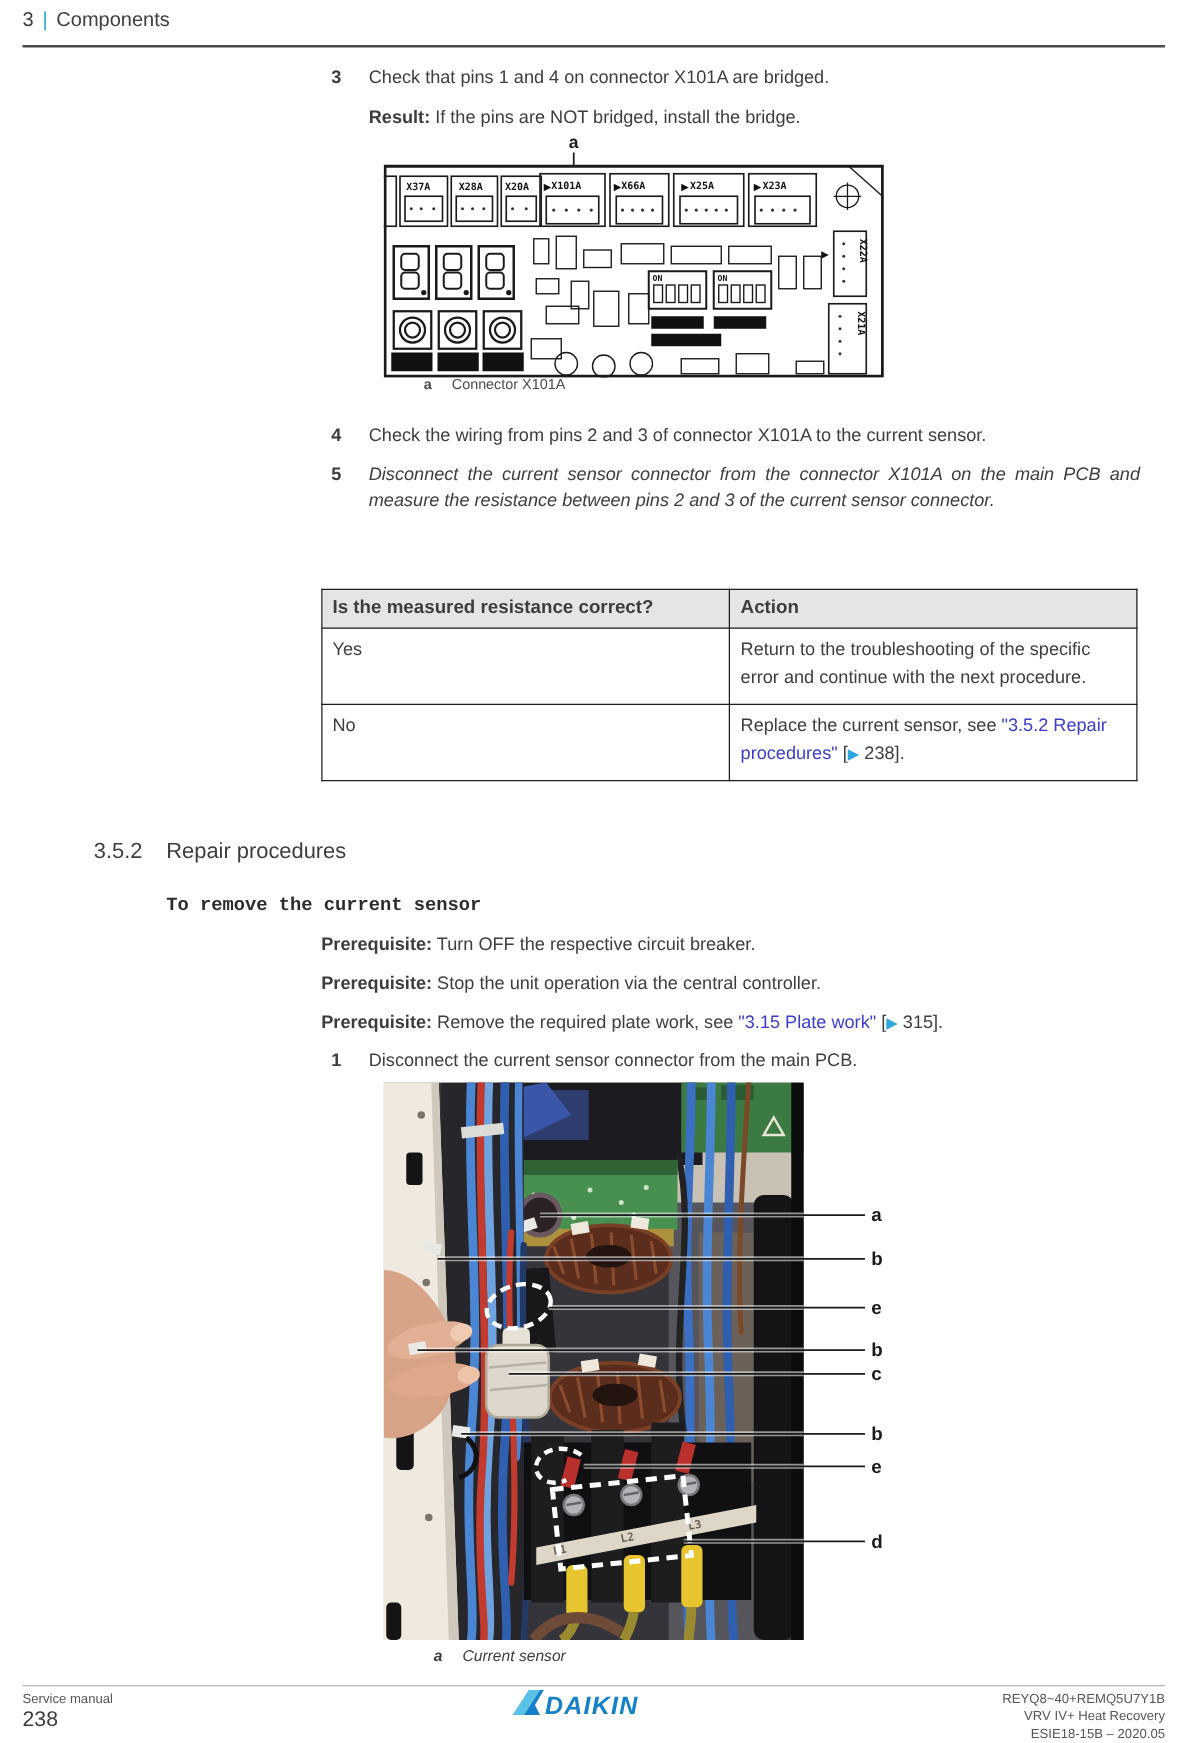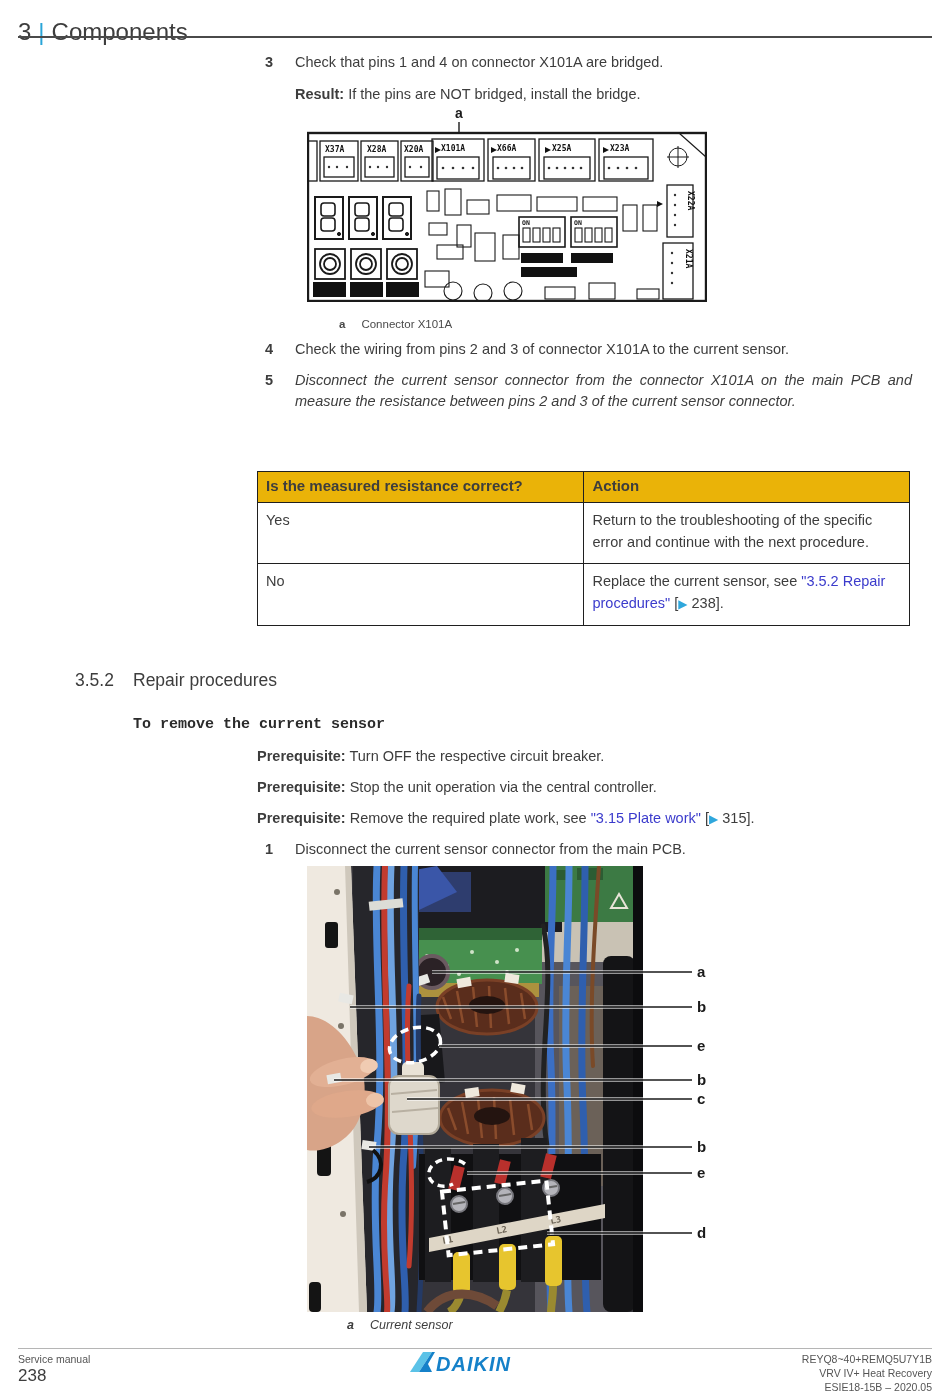--- a/index.html
+++ b/index.html
@@ -1,40 +1,40 @@
 <!DOCTYPE html>
 <html><head>
 <meta charset="utf-8">
 <style>
   html,body{margin:0;padding:0;background:#fff;}
   .page{position:relative;width:950px;height:1394px;background:#fff;overflow:hidden;
         font-family:"Liberation Sans",sans-serif;color:#3d3d3d;}
   
-  .hdr{position:absolute;left:18px;top:18px;font-size:24px;color:#3d3d3d;}
+  .hdr{position:absolute;left:18px;top:8px;font-size:16px;color:#3d3d3d;}
   .hdr .pipe{color:#2aa5d8;padding:0 7px;font-weight:400;}
   .hdr-rule{position:absolute;left:18px;top:36px;width:914px;height:2px;background:#4a4a4a;}
   
   .b{font-weight:bold;}
   .step{position:absolute;left:257px;width:655px;display:flex;font-size:14.5px;line-height:21px;}
   .step .num{width:38px;padding-left:8px;font-weight:bold;box-sizing:border-box;flex:none;}
   .step .body{flex:1;}
   .result-line{position:absolute;left:295px;width:617px;font-size:14.5px;line-height:21px;}
   .just{text-align:justify;font-style:italic;}
   a.doclink{color:#3b3bcc;text-decoration:none;}
   .refarrow{color:#2fa7dc;font-size:12px;}
   
   .figcap{position:absolute;font-size:11.5px;color:#4a4a4a;}
   .figcap .k{font-weight:bold;margin-right:16px;}
   .figcap2{position:absolute;font-size:12.5px;color:#3d3d3d;}
   .figcap2 .k{font-weight:bold;margin-right:16px;}
   
   table.qa{position:absolute;left:257px;top:471px;width:653px;border-collapse:collapse;
            font-size:14.5px;line-height:22px;color:#3d3d3d;}
   table.qa th,table.qa td{border:1.5px solid #1f1f1f;padding:3px 8px 5px 8px;vertical-align:top;text-align:left;}
-  table.qa th{background:#eab308;font-size:15px;}
+  table.qa th{background:#e5e5e5;font-size:15px;}
   table.qa col.c1{width:327px;} table.qa col.c2{width:326px;}
   table.qa td{padding-top:6px;padding-bottom:10px;}
   
   .sect{position:absolute;left:75px;top:670px;font-size:17.5px;color:#3d3d3d;}
   .sect .no{display:inline-block;min-width:58px;}
   .taskhdr{position:absolute;left:133px;top:716px;font-size:15px;font-weight:bold;color:#2b2b2b;font-family:Liberation Mono, monospace;}
   .prereq{position:absolute;left:257px;top:746px;width:655px;font-size:14.5px;line-height:21px;}
   .prereq p{margin:0 0 10px 0;}
   
   .ft-rule{position:absolute;left:18px;top:1348px;width:914px;height:1px;background:#b5b5b5;}
@@ -241,21 +241,21 @@
         <rect x="268" y="123" width="7" height="14"></rect>
           <rect x="278" y="123" width="7" height="14"></rect>
         <rect x="288" y="123" width="7" height="14"></rect>
           <rect x="298" y="123" width="7" height="14"></rect>
       </g>
       <rect x="214" y="148" width="42" height="10" fill="#111"></rect>
       <rect x="264" y="148" width="42" height="10" fill="#111"></rect>
       <rect x="214" y="162" width="56" height="10" fill="#111"></rect>
     </g>
   </svg>
-  <div class="figcap" style="left:339px;top:318px;text-align:center;">
+  <div class="figcap" style="left:339px;top:302px;text-align:center;">
     <span class="k">a</span><span>Connector X101A</span>
   </div>
 
   <div class="step" style="top:339px;">
     <span class="num">4</span>
     <span class="body">Check the wiring from pins 2 and 3 of connector X101A to the current sensor.</span>
   </div>
   <div class="step" style="top:370px;">
     <span class="num">5</span>
     <span class="body just">Disconnect the current sensor connector from the connector X101A on the main PCB and measure the resistance between pins 2 and 3 of the current sensor connector.</span>

